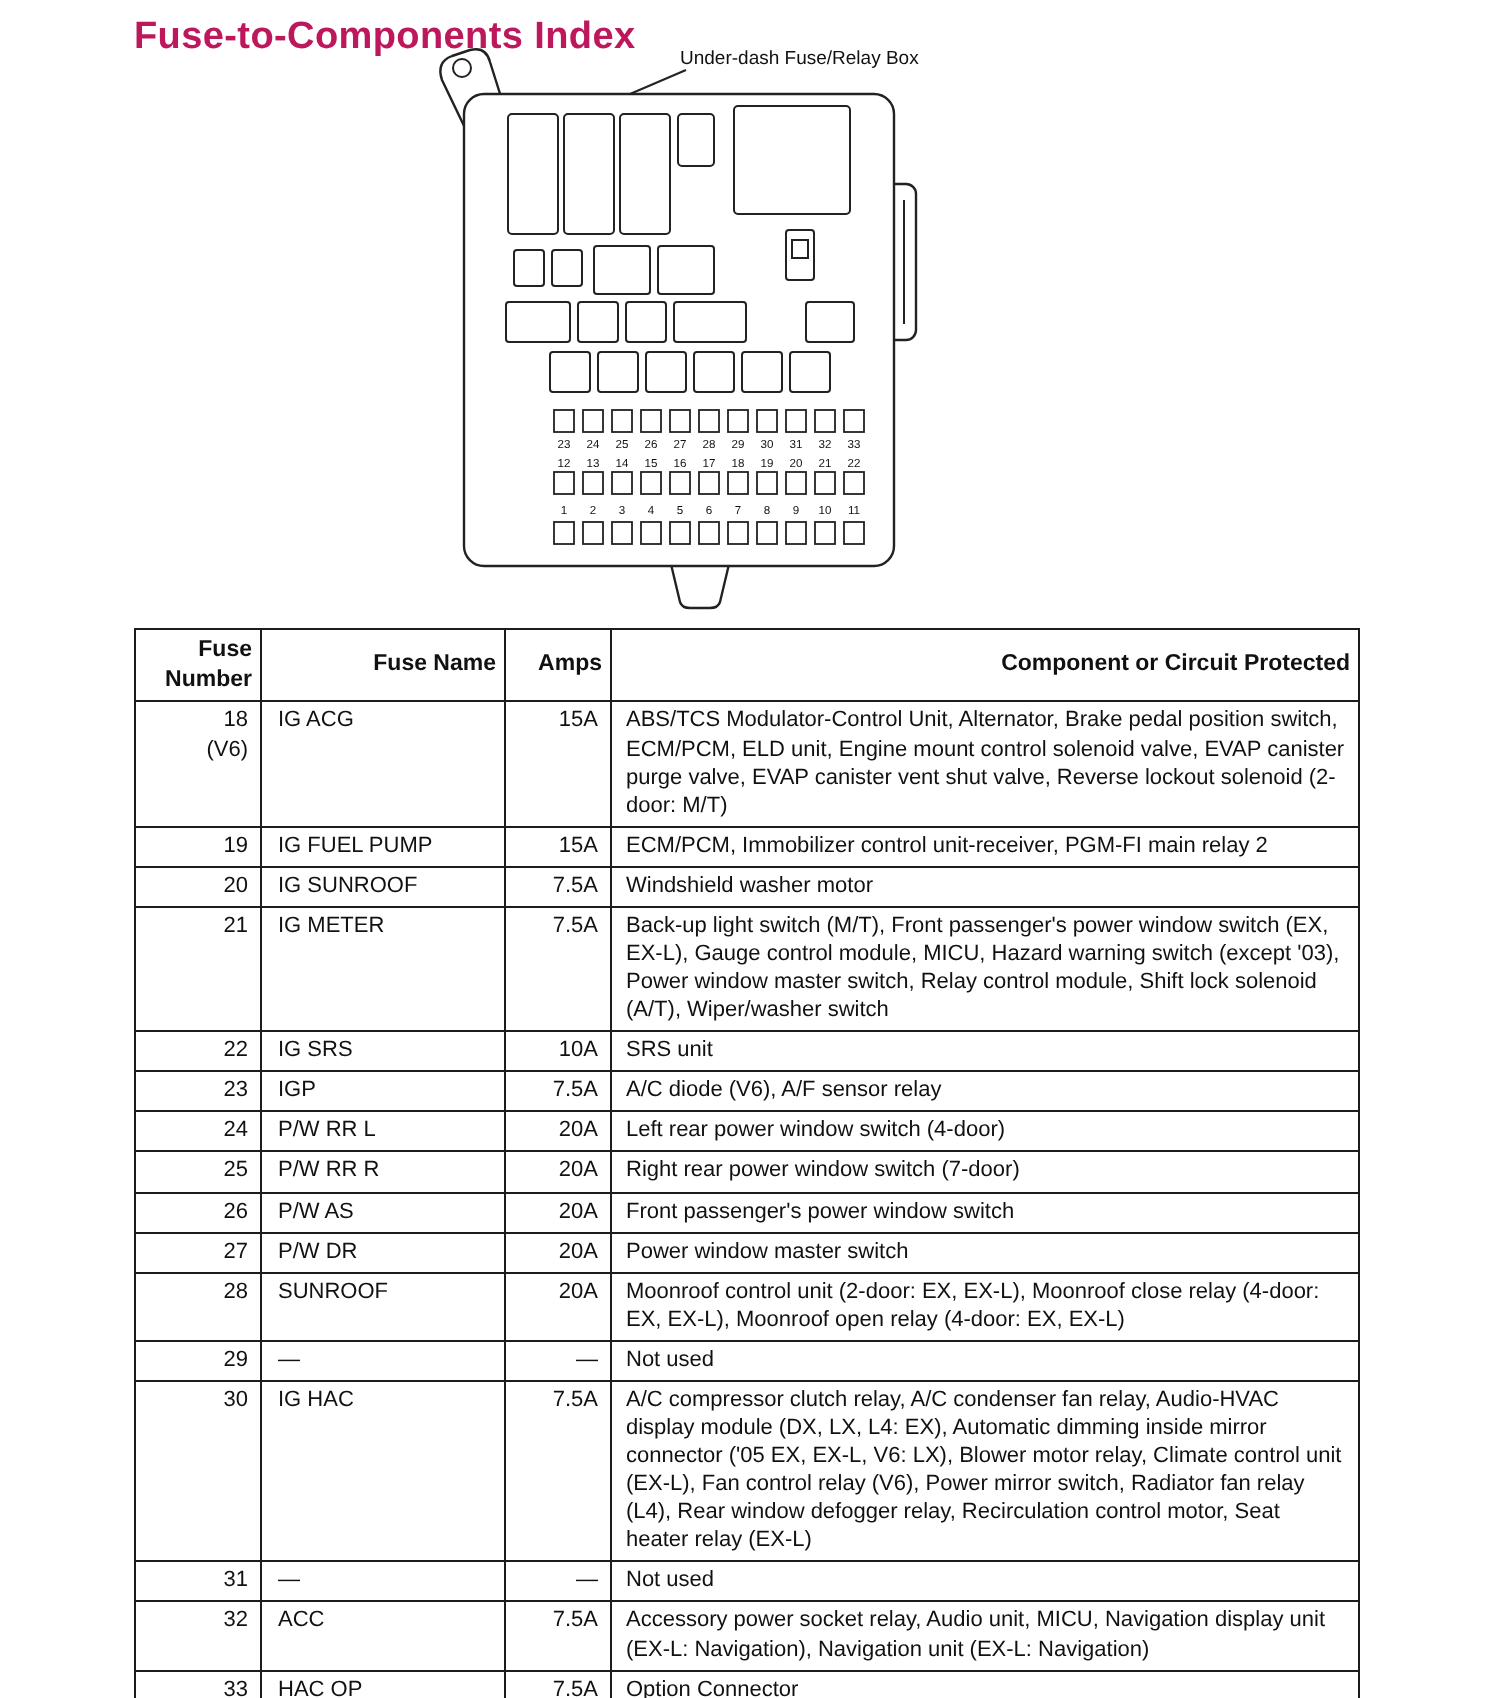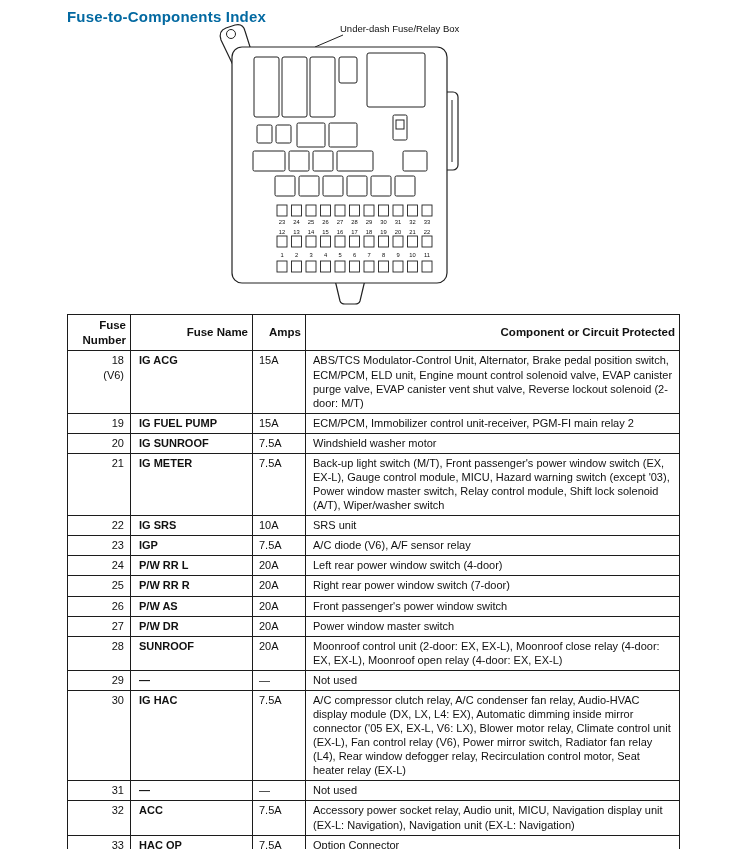--- a/index.html
+++ b/index.html
@@ -5,21 +5,21 @@
   * { margin:0; padding:0; box-sizing:border-box; }
   html,body { background:#ffffff; }
   body {
     width:745px; height:849px;
     font-family:"Liberation Sans","DejaVu Sans",sans-serif;
     color:#111;
   }
   .page { position:relative; width:745px; height:849px; overflow:hidden; background:#fff; }
   .title {
     position:absolute; left:67px; top:8px;
-    font-size:15px; font-weight:bold; color:#0369a1; letter-spacing:.2px;
+    font-size:19px; font-weight:bold; color:#be185d; letter-spacing:.2px;
   }
   .diagram { position:absolute; left:185px; top:20px; }
   svg text { font-family:"Liberation Sans","DejaVu Sans",sans-serif; fill:#111; }
   .shape { fill:#fff; stroke:#222; stroke-width:1.2; }
   .comp  { fill:#fff; stroke:#222; stroke-width:1; }
   .ln    { stroke:#222; stroke-width:1; fill:none; }
   .fuses rect { fill:#fff; stroke:#222; stroke-width:.9; }
   .nums text { font-size:5.8px; fill:#111; }
 
   table.fusetable {
@@ -32,22 +32,22 @@
     font-size:11px; line-height:1.28;
     vertical-align:top;
     padding:2px 6px 3px;
     color:#111;
   }
   .fusetable th {
     font-weight:bold; text-align:right; vertical-align:middle;
     font-size:11.5px; padding:3px 4px;
   }
   th.col-number, td.col-number { white-space:pre-line; text-align:right; }
-  td.col-amps { text-align:left; }
-  td.col-name { padding-left:8px; white-space:pre-line;font-weight:bold; }
+  td.col-amps { text-align:right; }
+  td.col-name { padding-left:8px; white-space:pre-line; }
   td.col-component { padding-left:7px; }
 </style>
 </head>
 <body>
 
 <div class="page">
 
   <h1 class="title">Fuse-to-Components Index</h1>
 
   <div class="diagram">

